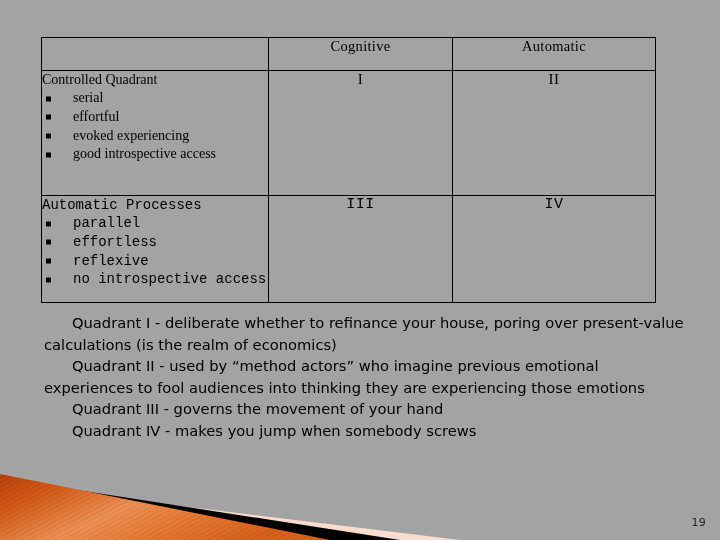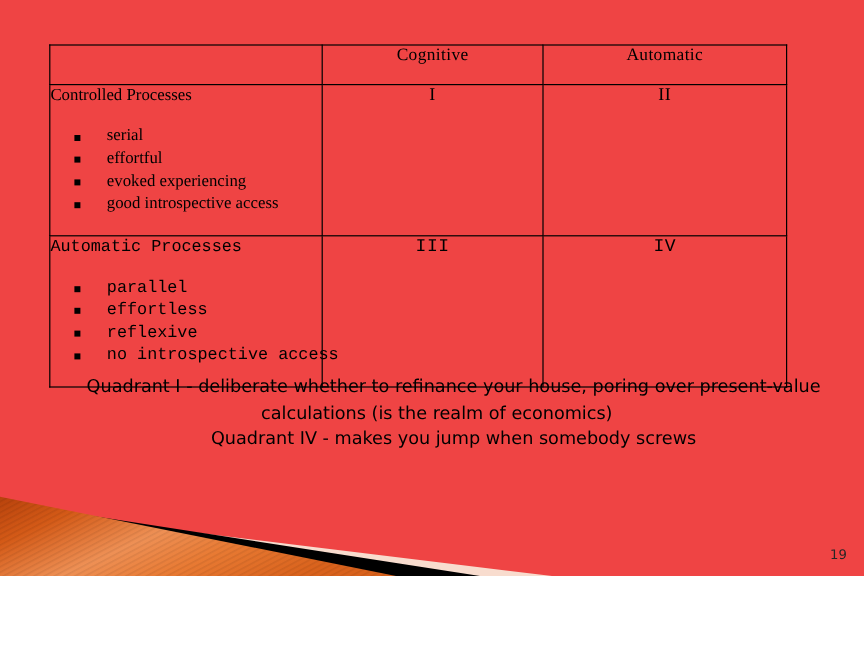--- a/index.html
+++ b/index.html
@@ -14,22 +14,22 @@
   body {
     background: #ffffff;
     font-family: "Liberation Sans", sans-serif;
     position: relative;
   }
 
   .slide {
     position: absolute;
     inset: 0;
     width: 720px;
-    height: 480px;
-    background: #ef4444;
+    height: 540px;
+    background: #a3a3a3;
     overflow: hidden;
   }
 
   
   .quad-table {
     position: absolute;
     left: 41px;
     top: 37px;
     width: 614px;
     border-collapse: collapse;
@@ -69,21 +69,21 @@
   }
 
   .cat-title {
     font-size: 14px;
     line-height: 1.32;
     white-space: nowrap;
   }
 
   .bullets {
     list-style: none;
-    margin: 16px;
+    margin: 0;
     padding: 0;
   }
 
   .bullets li {
     font-size: 14px;
     line-height: 1.33;
     position: relative;
     padding-left: 31px;
     white-space: nowrap;
   }
@@ -109,21 +109,20 @@
   
   .body-text {
     position: absolute;
     left: 44px;
     top: 312px;
     width: 640px;
     font-family: "DejaVu Sans", sans-serif;
     font-size: 14.7px;
     line-height: 1.47;
     color: #000000;
-    text-align: center;
   }
 
   .body-text p {
     margin: 0;
     text-indent: 28px;
   }
 
   
   .corner-deco {
     position: absolute;
@@ -164,21 +163,21 @@
     </colgroup>
     <tbody>
       <tr class="hdr-row">
         <td class="hdr-cell hdr-blank"></td>
         <td class="hdr-cell">Cognitive</td>
         <td class="hdr-cell">Automatic</td>
       </tr>
 
       <tr class="row-tall">
         <td class="cat-cell">
-          <div class="cat-title">Controlled Processes</div>
+          <div class="cat-title">Controlled Quadrant</div>
           <ul class="bullets">
             <li><span class="bullet-mark"></span><span>serial</span></li>
             <li><span class="bullet-mark"></span><span>effortful</span></li>
             <li><span class="bullet-mark"></span><span>evoked experiencing</span></li>
             <li><span class="bullet-mark"></span><span>good introspective access</span></li>
           </ul>
         </td>
         <td class="quad-cell">I</td>
         <td class="quad-cell">II</td>
       </tr>
@@ -194,20 +193,22 @@
           </ul>
         </td>
         <td class="quad-cell">III</td>
         <td class="quad-cell">IV</td>
       </tr>
     </tbody>
   </table>
 
   <div class="body-text">
     <p>Quadrant I - deliberate whether to refinance your house, poring over present-value calculations (is the realm of economics)</p>
+    <p>Quadrant II - used by “method actors” who imagine previous emotional experiences to fool audiences into thinking they are experiencing those emotions</p>
+    <p>Quadrant III - governs the movement of your hand</p>
     <p>Quadrant IV - makes you jump when somebody screws</p>
   </div>
 
   <div class="corner-deco">
     <svg viewBox="0 0 460 108" preserveAspectRatio="none">
       <defs>
         <linearGradient id="orangeGrad" x1="0" y1="0" x2="1" y2="0.45">
           <stop offset="0" stop-color="#B8420C"></stop>
           <stop offset="0.22" stop-color="#D45A17"></stop>
           <stop offset="0.50" stop-color="#EE9055"></stop>

